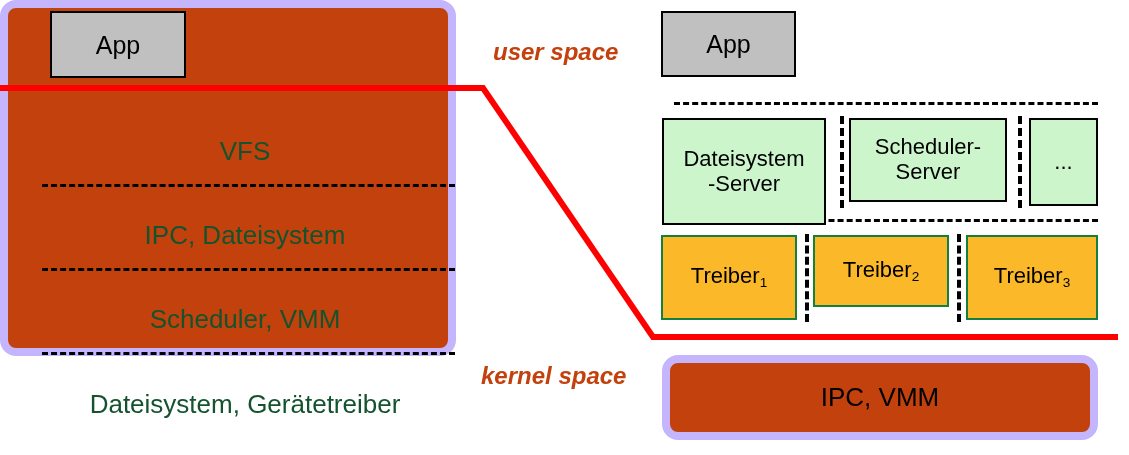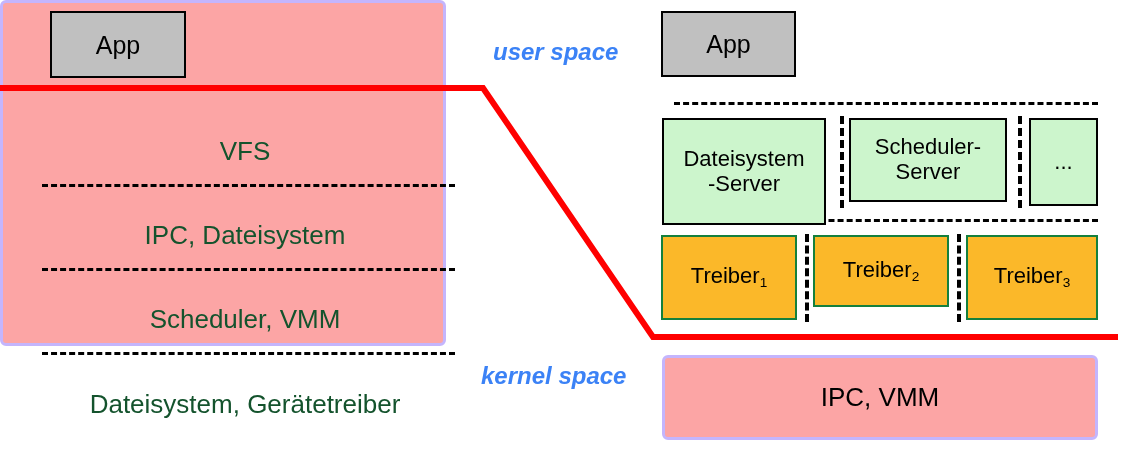--- a/index.html
+++ b/index.html
@@ -30,23 +30,23 @@
     line-height: 1.12;
   }
 
   .app-box {
     background: #c0c0c0;
     border: 2px solid #000000;
     font-size: 25px;
   }
 
   .rounded-box {
-    background: #fca5a5;
-    border: 3px solid #c4b5fd;
-    border-radius: 6px;
+    background: #c2410c;
+    border: 8px solid #c4b5fd;
+    border-radius: 16px;
   }
 
   .green-box {
     background: #ccf5cc;
     border: 2px solid #000000;
     font-size: 22px;
   }
 
   .orange-box {
     background: #fbb829;
@@ -89,21 +89,21 @@
     position: absolute;
     left: 0;
     top: 0;
     width: 1129px;
     height: 455px;
     pointer-events: none;
   }
 
   .space-label {
     position: absolute;
-    color: #3b82f6;
+    color: #c2410c;
     font-style: italic;
     font-weight: bold;
     font-size: 24px;
     white-space: nowrap;
   }
 
   .sub {
     font-size: 0.62em;
     vertical-align: -0.32em;
     letter-spacing: 0;

